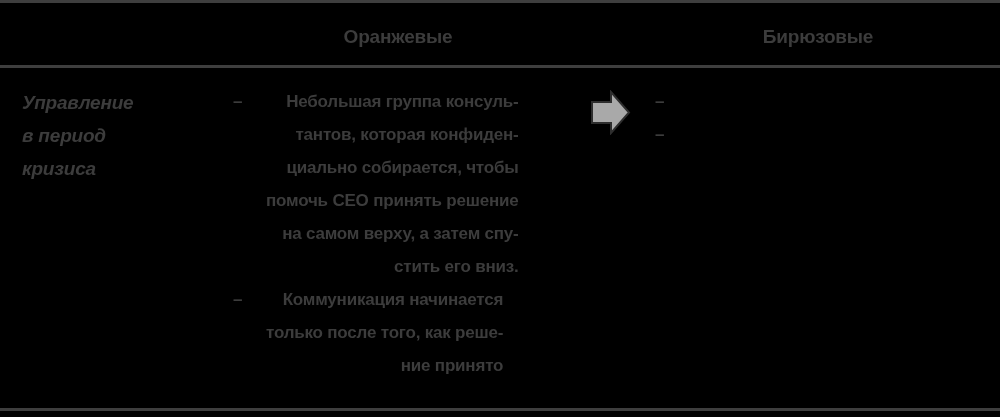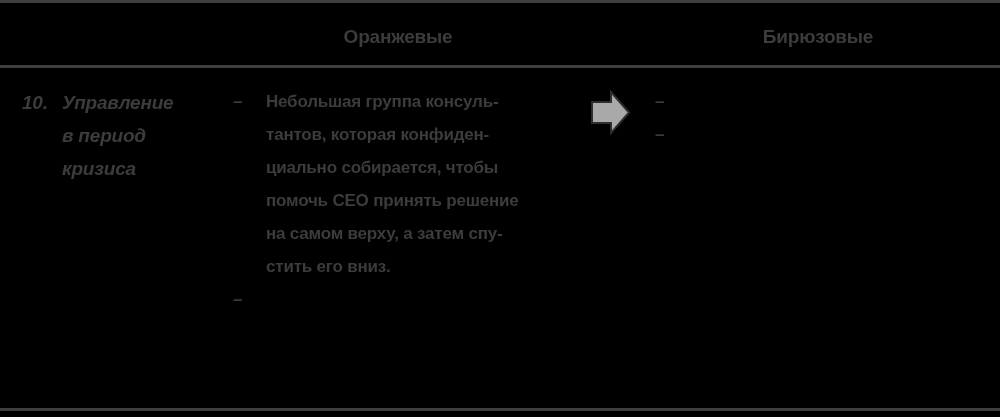--- a/index.html
+++ b/index.html
@@ -55,21 +55,21 @@
     color: #3c3c3c;
     font-weight: bold;
     font-size: 17px;
     line-height: 33px;
     letter-spacing: -0.2px;
   }
   .bullets.orange { left: 233px; width: 340px; }
   .bullets.teal { left: 655px; width: 340px; }
   .bullet { display: flex; }
   .bullet .dash { flex: none; width: 33px; }
-  .bullet .lines { white-space: nowrap; }
+  .bullet .lines { white-space: nowrap; text-align: right; }
   .arrow-wrap {
     position: absolute;
     left: 591px;
     top: 90px;
     width: 40px;
     height: 45px;
   }
 </style>
 </head>
 <body>
@@ -77,31 +77,31 @@
 <div class="page">
 
   <div class="rule top"></div>
 
   <div class="hdr orange">Оранжевые</div>
   <div class="hdr teal">Бирюзовые</div>
 
   <div class="rule sep"></div>
 
   <div class="row-title">
-    <span class="num">10.</span>
     <span class="lines">Управление<br>в период<br>кризиса</span>
   </div>
 
   <div class="bullets orange">
     <div class="bullet">
       <span class="dash">–</span>
       <span class="lines">Небольшая группа консуль-<br>тантов, которая конфиден-<br>циально собирается, чтобы<br>помочь CEO принять решение<br>на самом верху, а затем спу-<br>стить его вниз.</span>
     </div>
     <div class="bullet">
       <span class="dash">–</span>
+      <span class="lines">Коммуникация начинается<br>только после того, как реше-<br>ние принято</span>
     </div>
   </div>
 
   <div class="arrow-wrap">
     <svg width="40" height="45" viewBox="0 0 40 45" xmlns="http://www.w3.org/2000/svg">
       <path d="M1 12 H20 V2 L38 22.5 L20 43 V33 H1 Z" fill="#a9a9a9" stroke="#2e2e2e" stroke-width="2" stroke-linejoin="miter"></path>
     </svg>
   </div>
 
   <div class="bullets teal">

